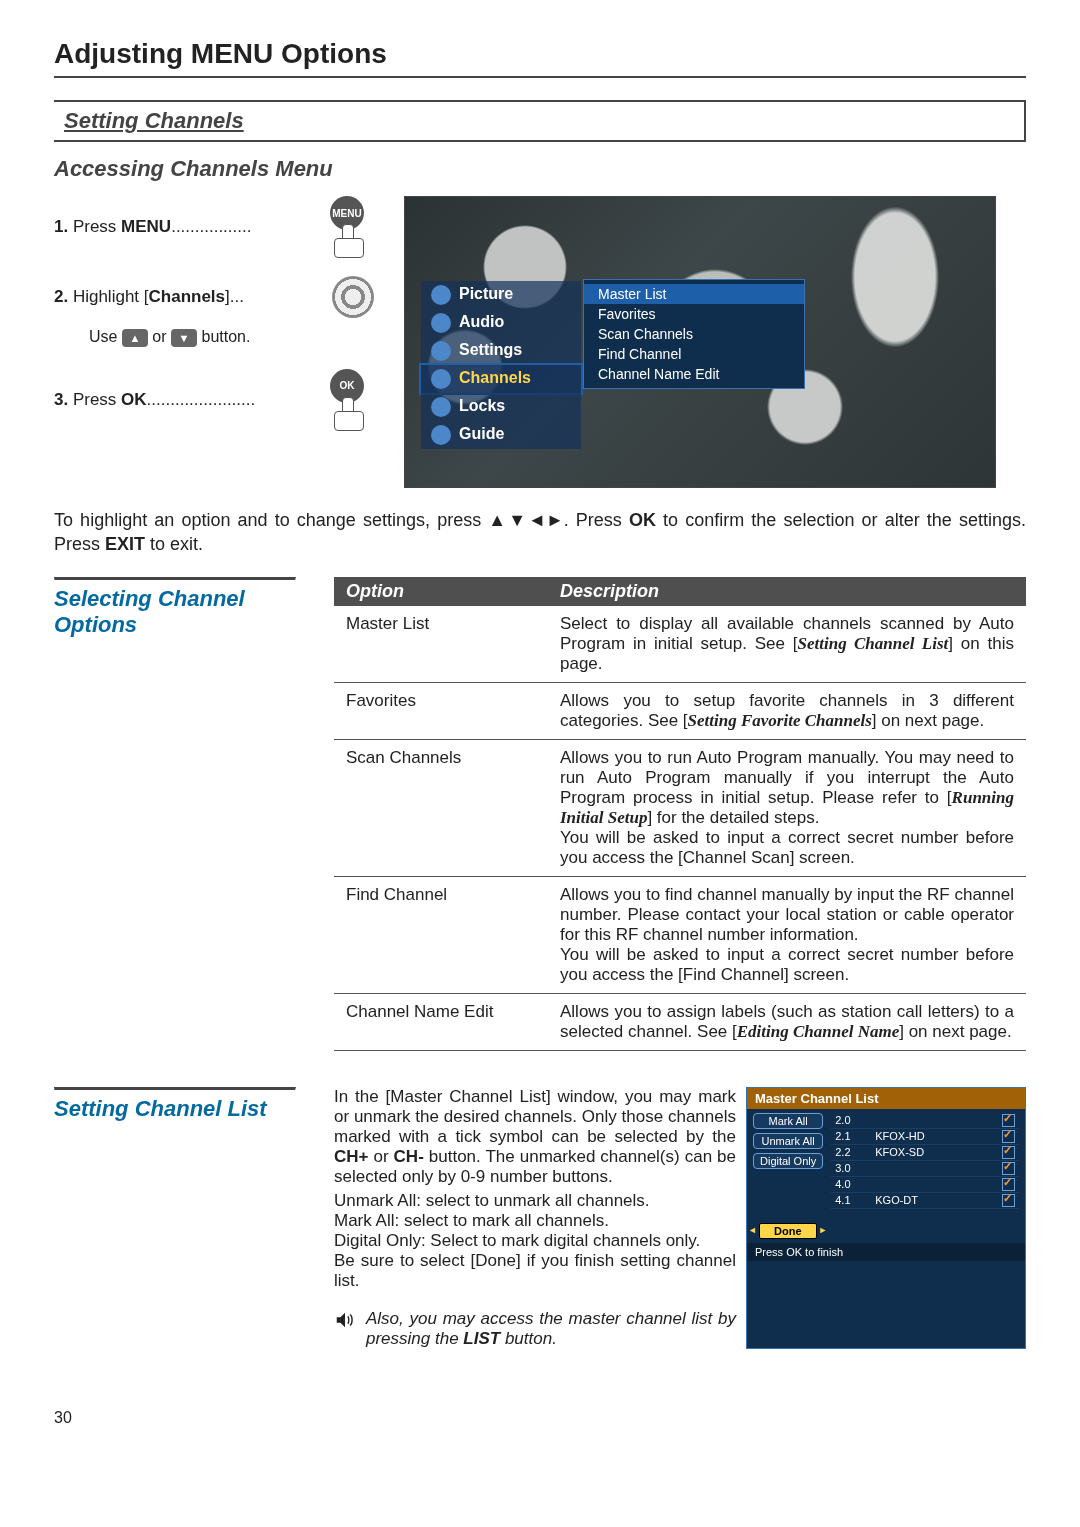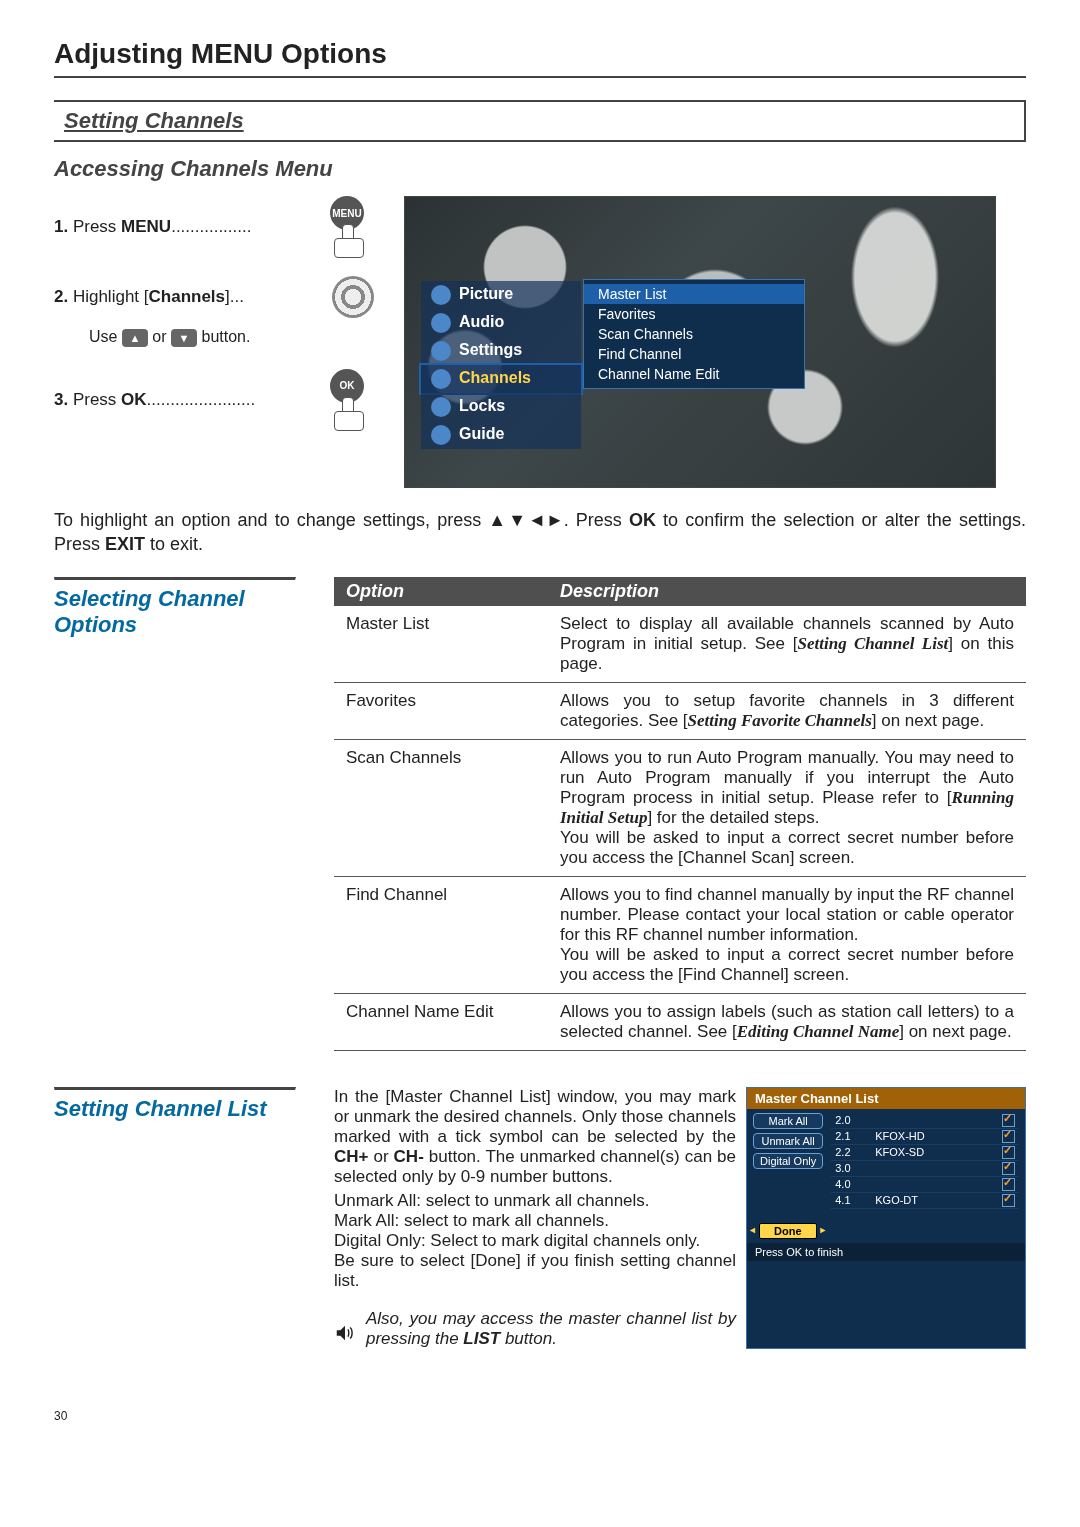--- a/index.html
+++ b/index.html
@@ -168,24 +168,24 @@
     position:relative;
   }
   .mcl-done::before{content:"◄"; color:#ffd54a; position:absolute; left:-12px; font-size:9px;}
   .mcl-done::after{content:"►"; color:#ffd54a; position:absolute; right:-12px; font-size:9px;}
   .mcl-list { flex:1; }
   .mcl-list-row { display:flex; justify-content:space-between; border-bottom:1px solid #1b3e60; padding:1px 4px; font-size:11px;}
   .tick { width:11px;height:11px;border:1px solid #6aa0d4; position:relative; display:inline-block;}
   .tick::after{content:"✓"; color:#ff9a2e; position:absolute; top:-3px; left:0; font-size:11px; font-weight:bold;}
   .mcl-foot { font-size:11px; padding:3px 8px; background:#0a2137; }
 
-  .note-line { font-style: italic; font-size: 17px; margin-top: 18px; display:flex; align-items:flex-end; gap:10px;}
+  .note-line { font-style: italic; font-size: 17px; margin-top: 18px; display:flex; align-items:flex-start; gap:10px;}
   .spk { display:inline-block; width:22px; }
 
-  .pagenum { font-size: 12px; margin-top: 60px; }
+  .pagenum { font-size: 16px; margin-top: 60px; }
 </style>
 </head>
 <body>
 
 <div class="page">
   <h1 class="title">Adjusting MENU Options</h1>
   <hr class="title-rule">
 
   <div class="section-bar">Setting Channels</div>
 

